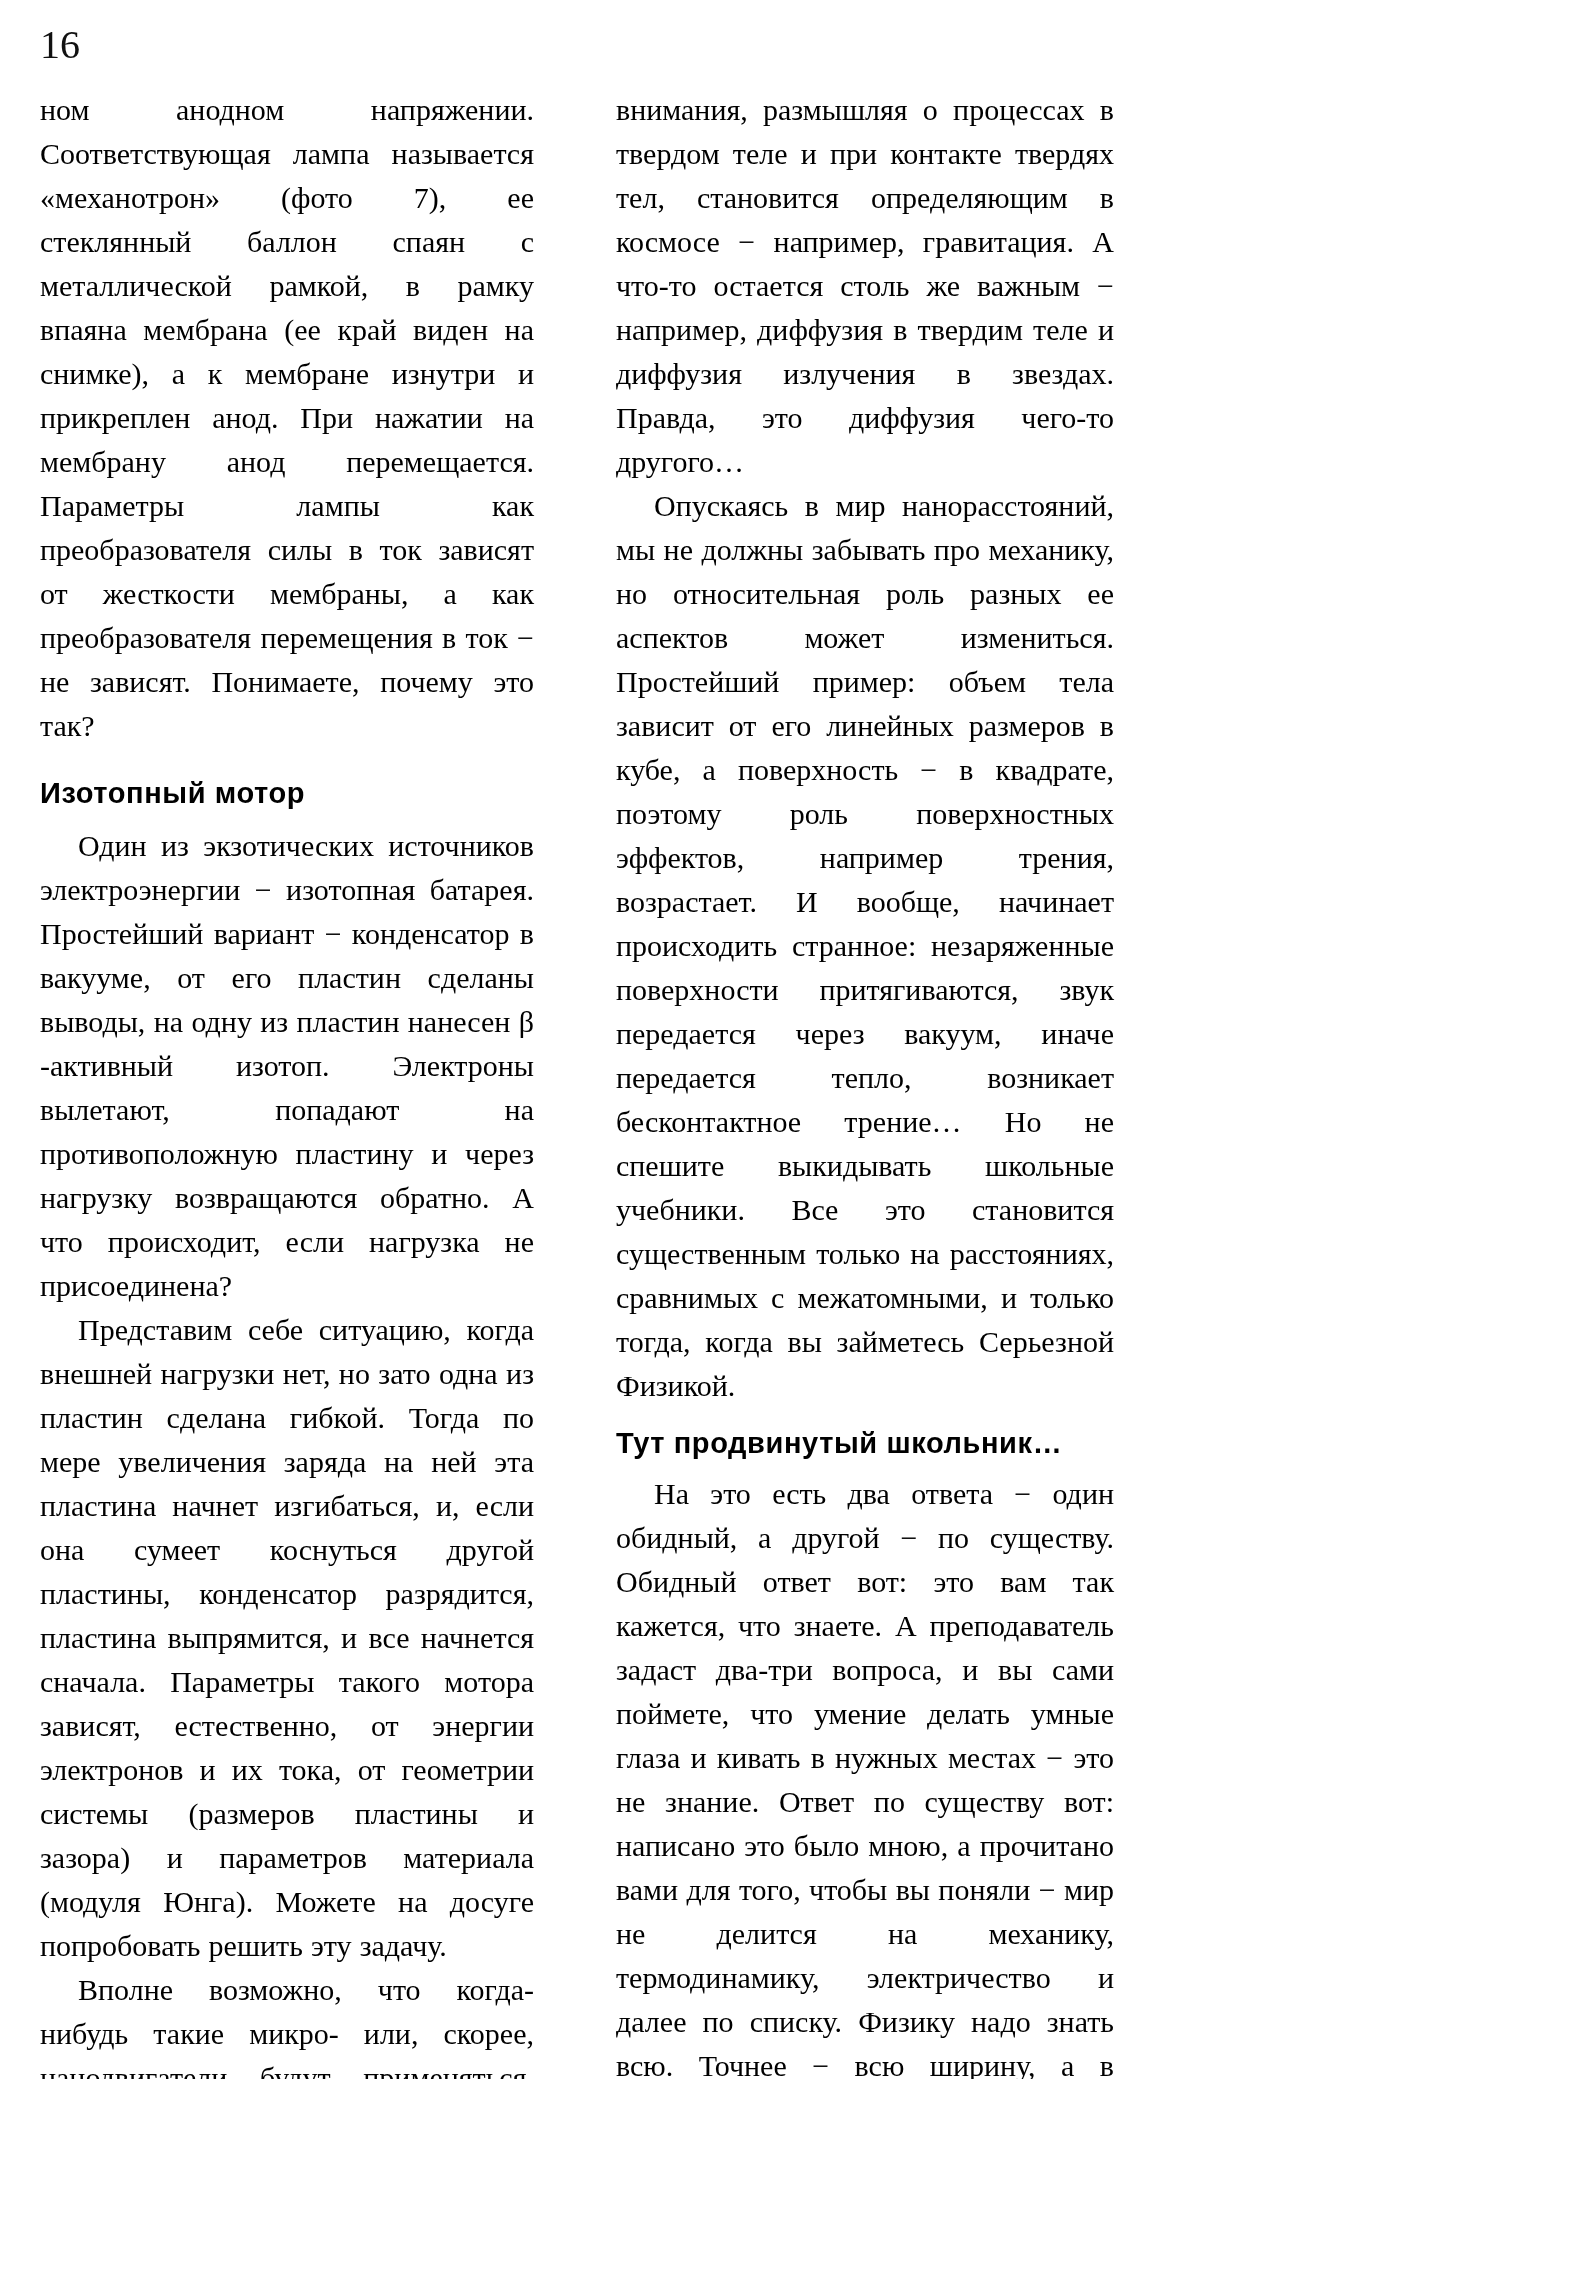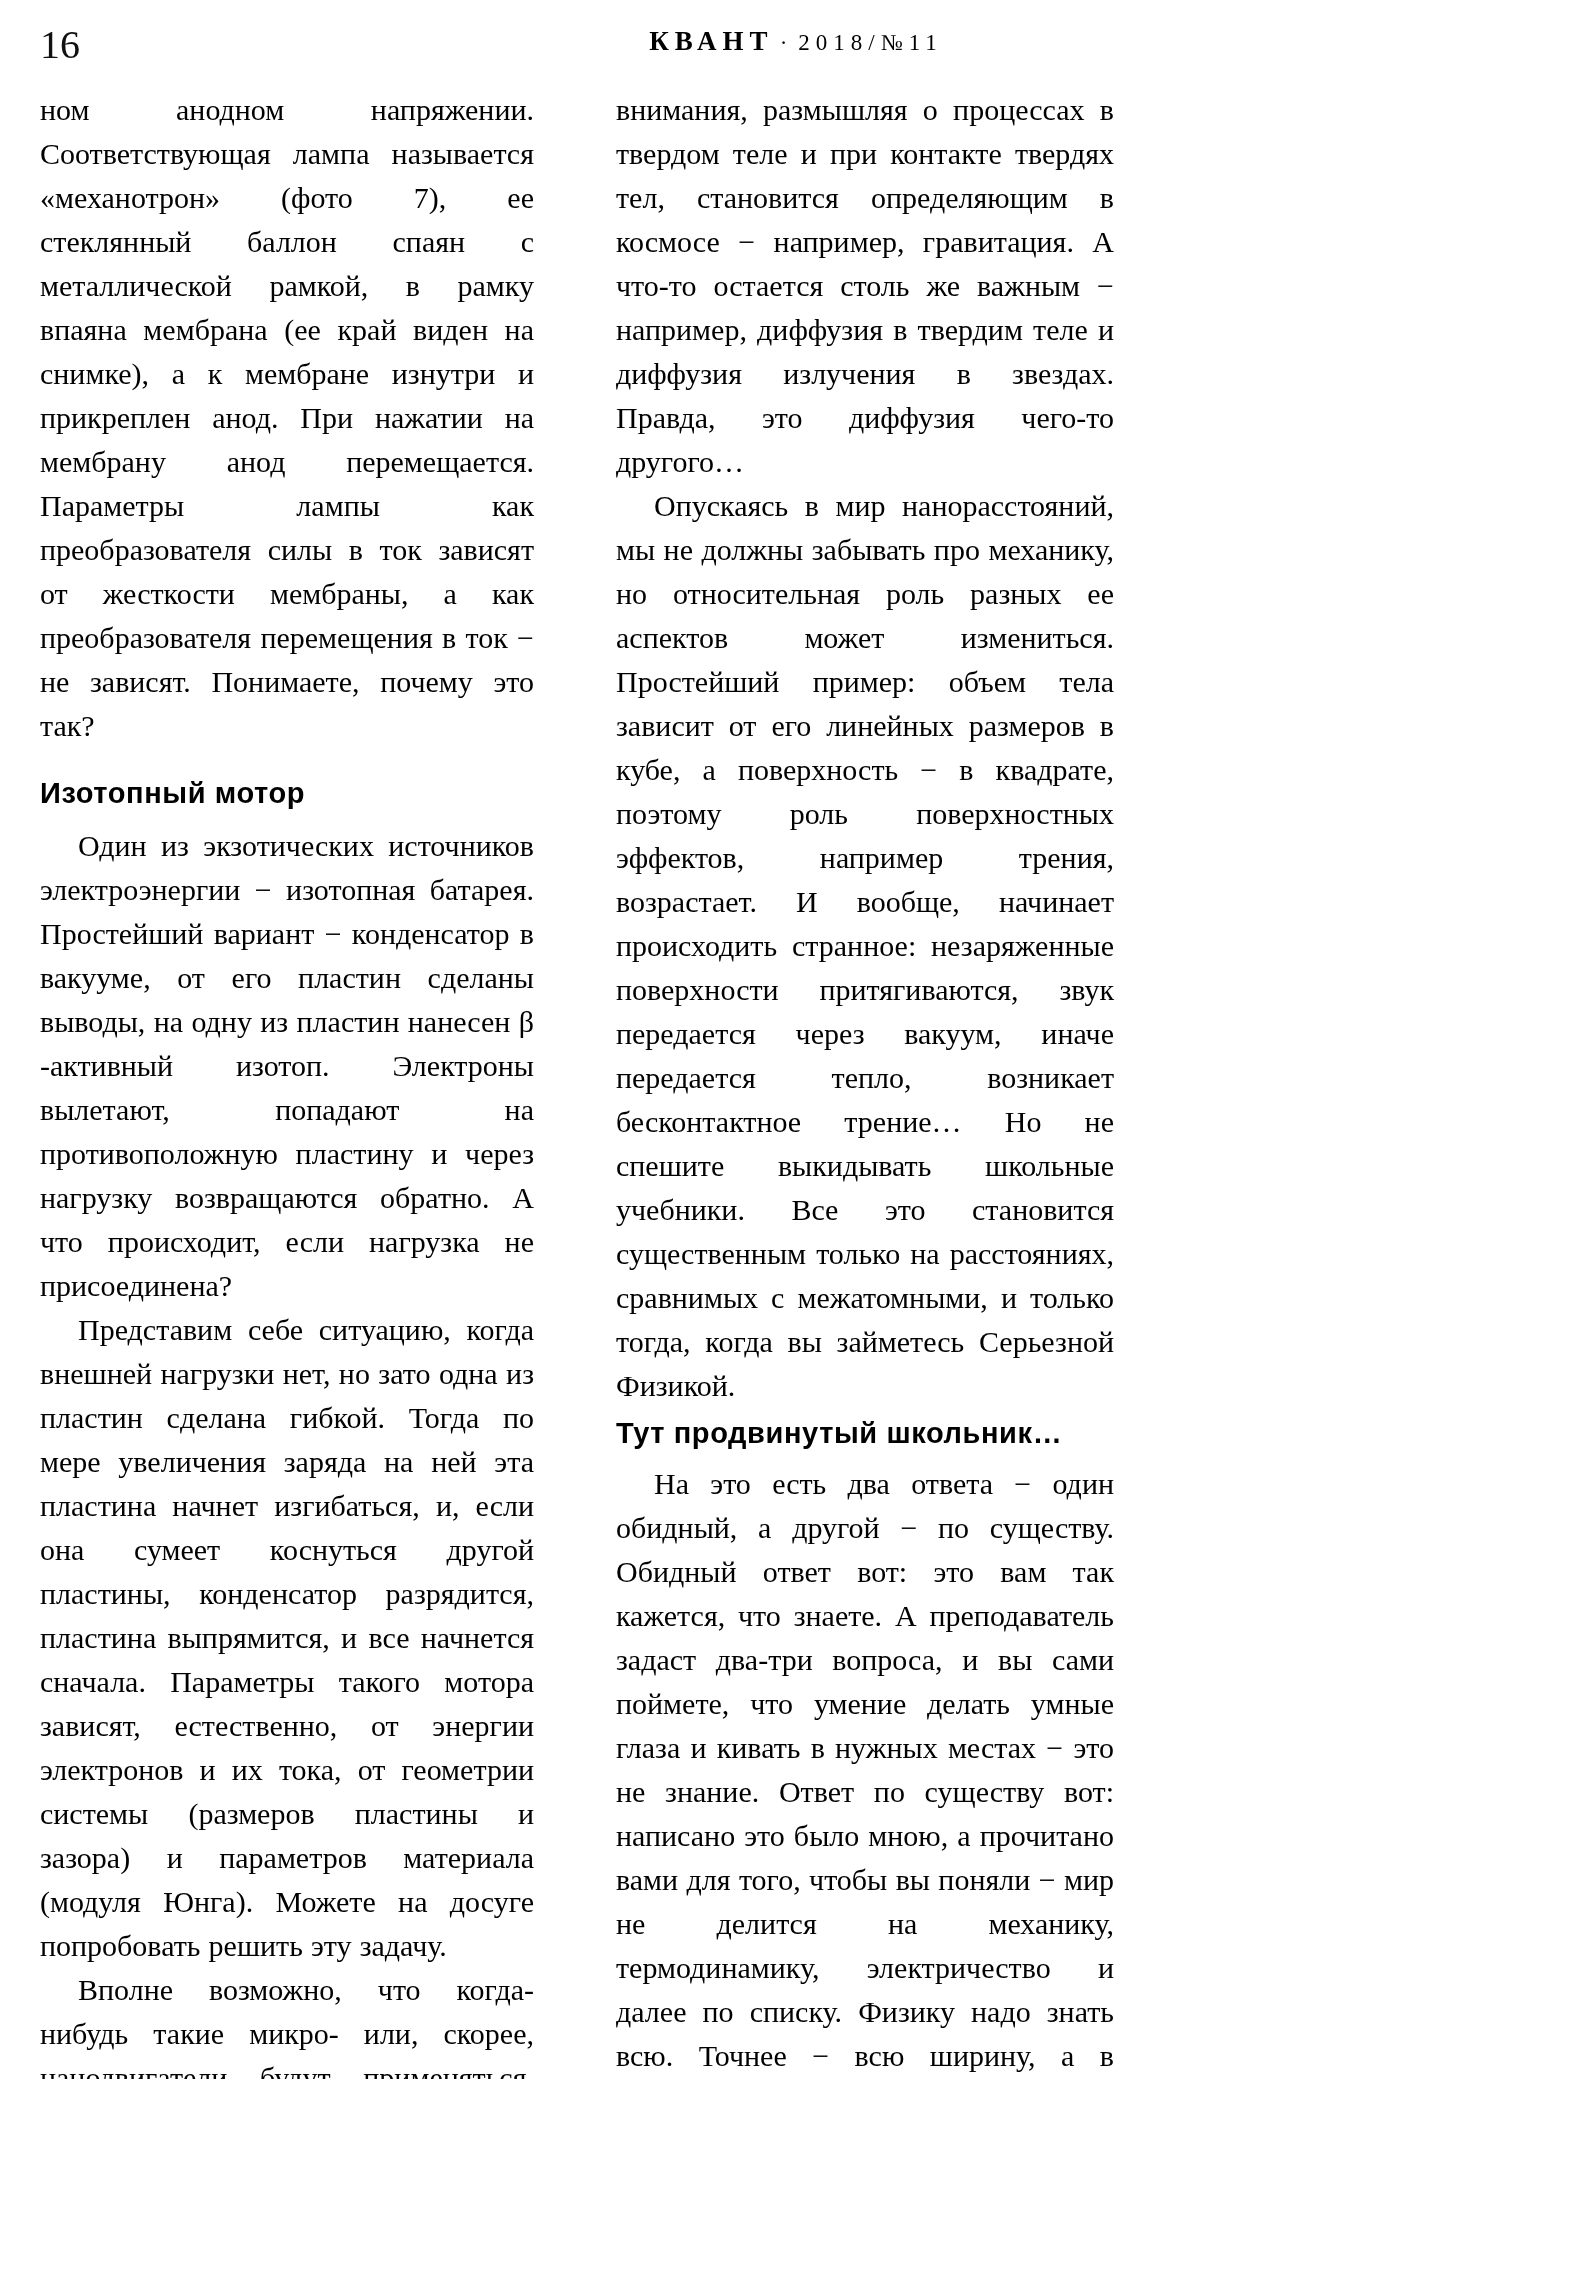--- a/index.html
+++ b/index.html
@@ -98,34 +98,31 @@
   h2.section-title {
     margin: 26px 0 12px 0;
     font-family: "Liberation Sans", "DejaVu Sans", sans-serif;
     font-weight: bold;
     font-size: 29px;
     line-height: 38px;
     letter-spacing: 0.6px;
     color: #000000;
   }
   h2.section-title.tight {
-    margin-top: 6px;
+    margin-top: 16px;
     margin-bottom: 10px;
   }
 </style>
 </head>
 <body>
 
 <div class="page">
 
   <div class="running-head">
     <div class="folio">16</div>
-    <div class="journal-line">
-      <span class="journal-name">КВАНТ</span><span class="journal-sep">·</span><span class="journal-issue">2018/№11</span>
-    </div>
   </div>
 
   <div class="columns">
 
     <div class="col col-left">
 
       <p class="body noindent">ном анодном напряжении. Соответствующая лампа называется «механотрон» (фото 7), ее стеклянный баллон спаян с металлической рамкой, в рамку впаяна мембрана (ее край виден на снимке), а к мембране изнутри и прикреплен анод. При нажатии на мембрану анод перемещается. Параметры лампы как преобразователя силы в ток зависят от жесткости мембраны, а как преобразователя перемещения в ток − не зависят. Понимаете, почему это так?</p>
 
       <h2 class="section-title">Изотопный мотор</h2>
 

